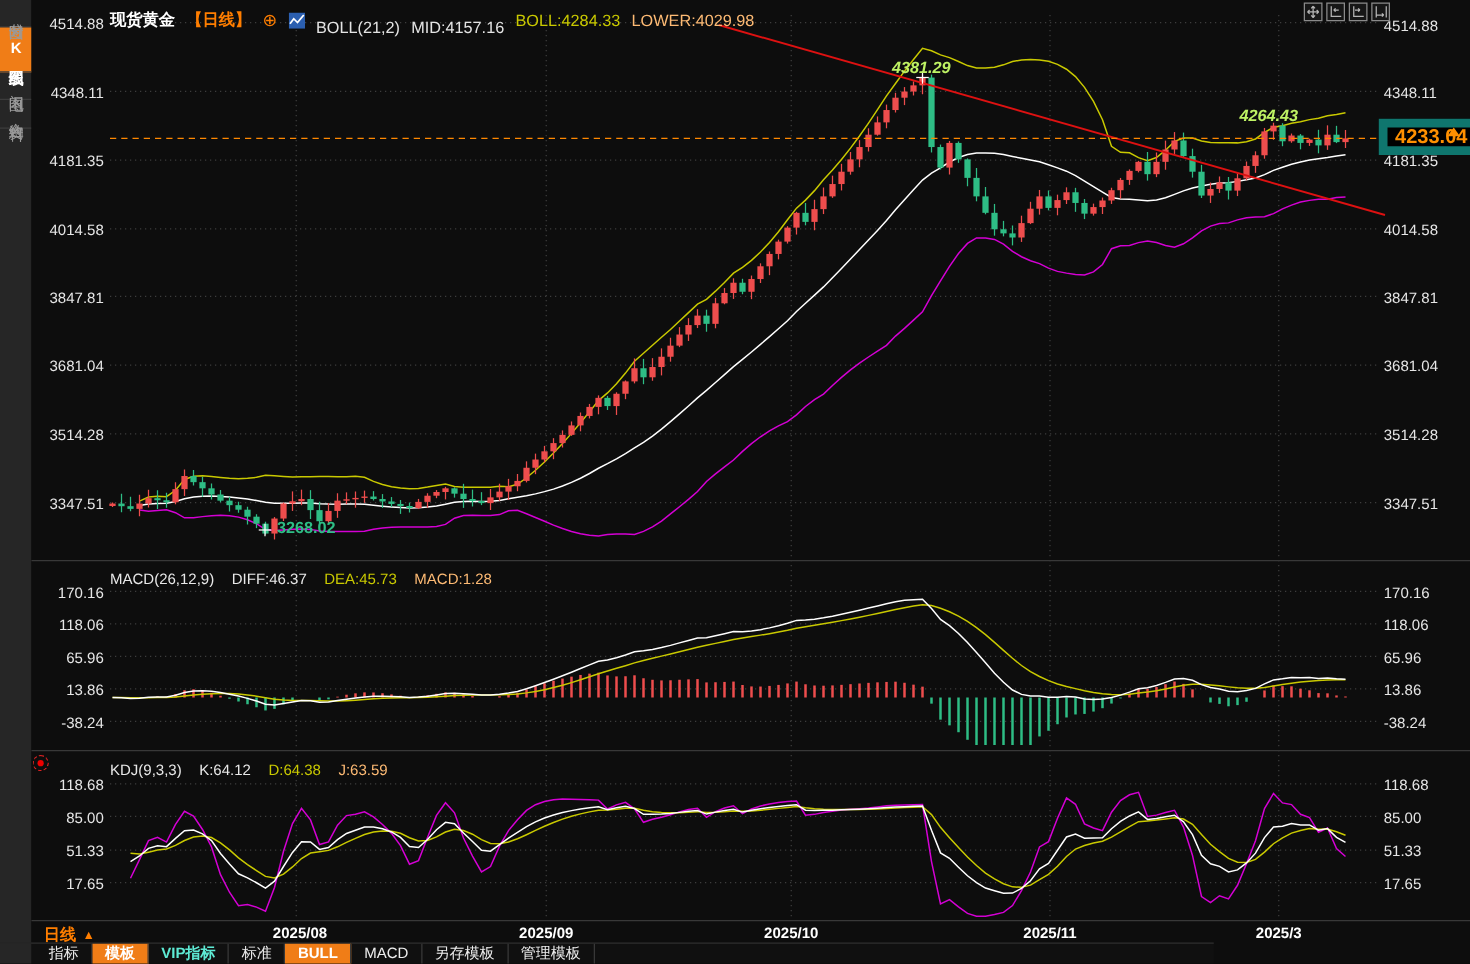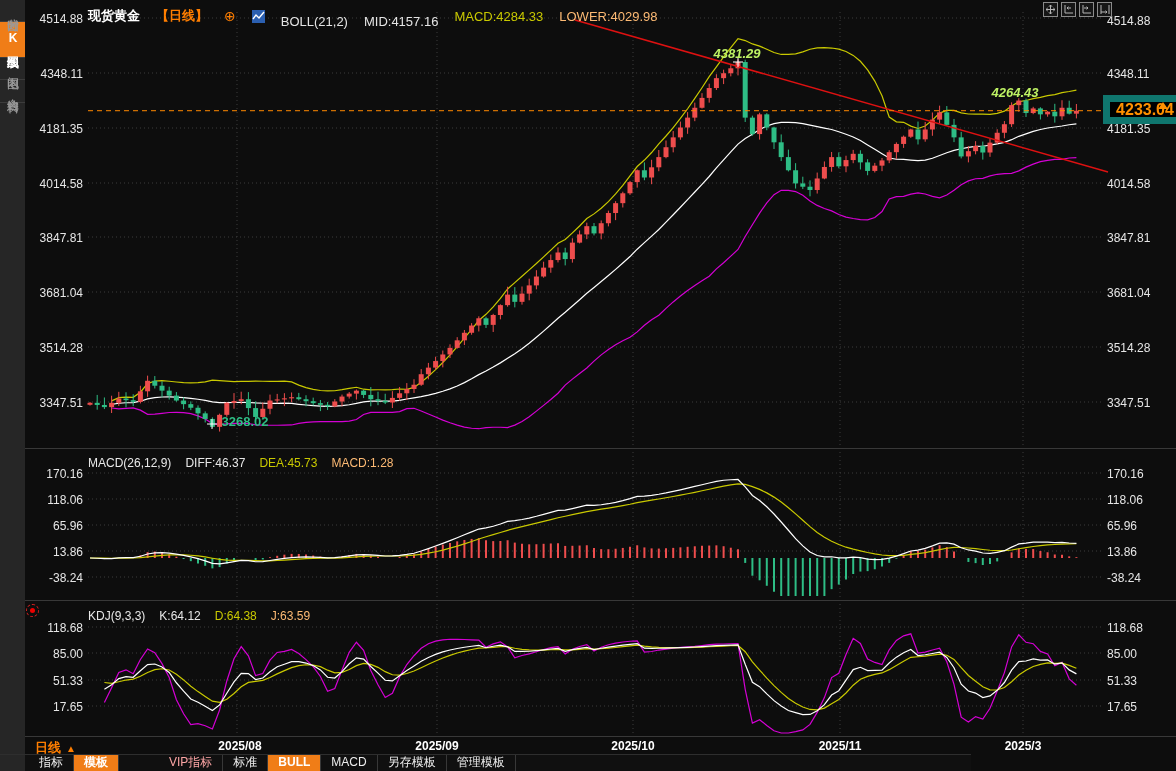--- a/index.html
+++ b/index.html
@@ -7,21 +7,21 @@
        font-family:"Liberation Sans","DejaVu Sans",sans-serif;color:#ddd;}
   
   .sidebar{position:absolute;left:0;top:0;width:25px;height:755px;background:#262626;z-index:6;}
   .side-tab{writing-mode:vertical-rl;text-orientation:upright;width:25px;box-sizing:border-box;
             display:flex;align-items:center;justify-content:center;color:#9a9a9a;font-size:12px;
             padding:9px 0;border-bottom:1px solid #3c3c3c;cursor:pointer;letter-spacing:1px;}
   .side-tab.active{background:#f07d17;color:#fff;font-weight:bold;}
   
   .main{position:absolute;left:25px;top:0;width:1151px;height:771px;background:#0d0d0d;}
   #chart{position:absolute;left:0;top:0;}
-  .header{position:absolute;left:63px;top:3px;display:flex;gap:16px;align-items:center;
+  .header{position:absolute;left:63px;top:3px;display:flex;gap:9px;align-items:center;
           font-size:13px;white-space:nowrap;z-index:4;}
   .sym{color:#fff;font-weight:bold;}
   .period{color:#ff7e00;font-weight:bold;}
   .plus{color:#ff7e00;font-size:14px;line-height:13px;}
   .boll-w{color:#e4e4e4;margin-top:11px;}
   .c-yellow{color:#c9c900;}
   .c-magenta{color:#fdba74;}
   .c-white{color:#e8e8e8;}
   .ticons{position:absolute;left:1018px;top:2px;display:flex;gap:3px;z-index:5;}
   .ticon{width:13px;height:13px;border:1px solid #8a8a8a;background:#161616;display:flex;
@@ -46,21 +46,21 @@
   .period-label{position:absolute;left:10px;top:739px;color:#ff7e00;font-weight:bold;font-size:13px;z-index:3;
                 display:flex;gap:5px;align-items:center;}
   .period-label .arrow{font-size:10px;}
   
   .bottombar{position:absolute;left:0;bottom:0;width:971px;height:16px;background:#101010;
              border-top:1px solid #2e2e2e;display:flex;z-index:7;font-size:12px;align-items:stretch;}
   .corner{width:25px;background:#262626;margin-right:4px;}
   .btab{padding:0 10px;line-height:15px;color:#eee;border-right:1px solid #383838;cursor:pointer;}
   .btab:first-of-type{border-left:1px solid #383838;}
   .btab.active{background:#f07d17;color:#fff;font-weight:bold;}
-  .btab.vip{color:#fca5a5;font-weight:normal;margin-left:40px;}
+  .btab.vip{color:#5eead4;font-weight:bold;}
 </style>
 </head>
 <body>
 
 <div class="sidebar">
   <div class="side-tab">分时图</div>
   <div class="side-tab active">K线图</div>
   <div class="side-tab">闪电图</div>
   <div class="side-tab">合约资料</div>
 </div>
@@ -514,21 +514,21 @@
   <div class="header">
     <span class="sym">现货黄金</span>
     <span class="period">【日线】</span>
     <span class="plus">⊕</span>
     <svg width="13" height="13">
       <rect x="0" y="0" width="13" height="13" fill="#2b5fb0"></rect>
       <polyline points="1,9 4,5 7,8 12,2" fill="none" stroke="#fff" stroke-width="1.4"></polyline>
     </svg>
     <span class="boll-w">BOLL(21,2)</span>
     <span class="boll-w">MID:4157.16</span>
-    <span class="c-yellow">MACD:4284.33</span>
+    <span class="c-yellow">BOLL:4284.33</span>
     <span class="c-magenta">LOWER:4029.98</span>
   </div>
 
   <div class="ticons">
     <div class="ticon">
       <svg width="11" height="11">
           <path d="M5.5 1v9M1 5.5h9M5.5 1l-1.5 1.7M5.5 1l1.5 1.7M5.5 10l-1.5-1.7M5.5 10l1.5-1.7M1 5.5l1.7-1.5M1 5.5l1.7 1.5M10 5.5l-1.7-1.5M10 5.5l-1.7 1.5" stroke="#b5b5b5" stroke-width="1" fill="none"></path>
         </svg>
     </div>
     <div class="ticon">

